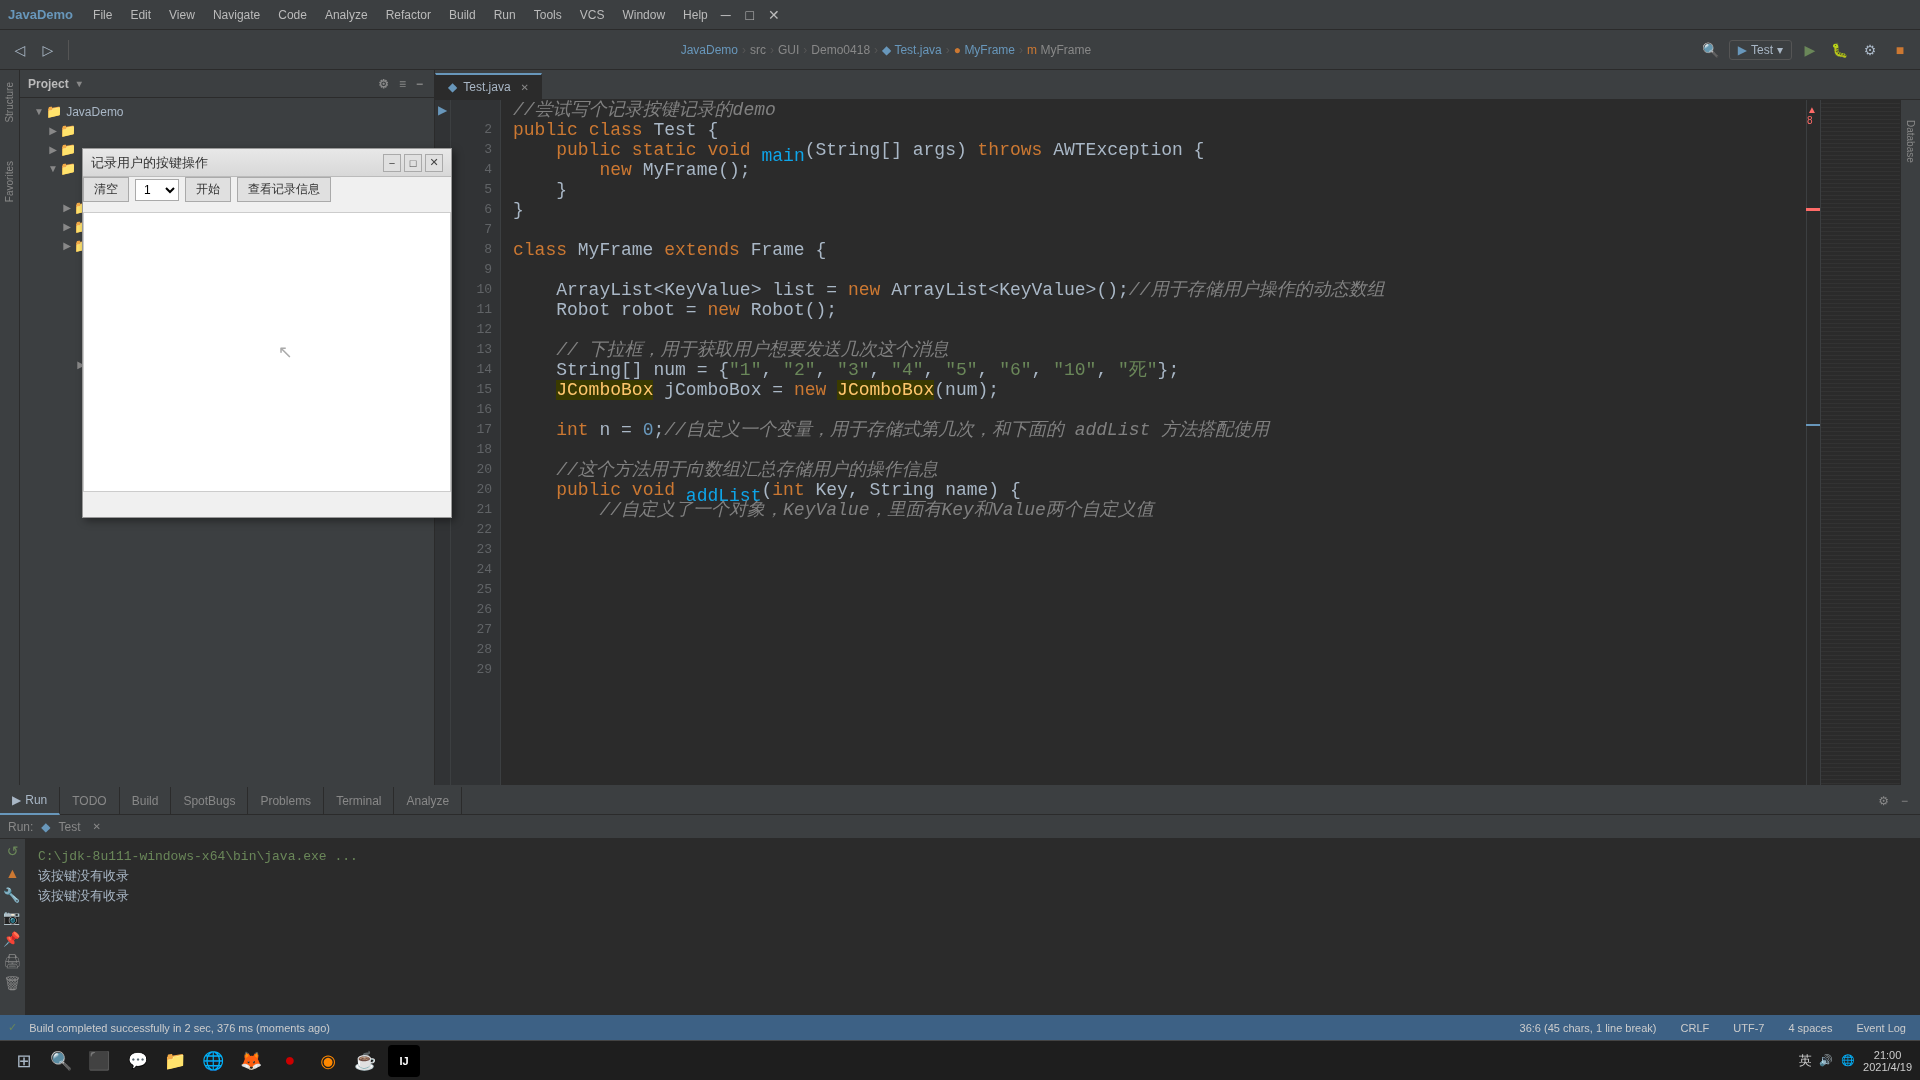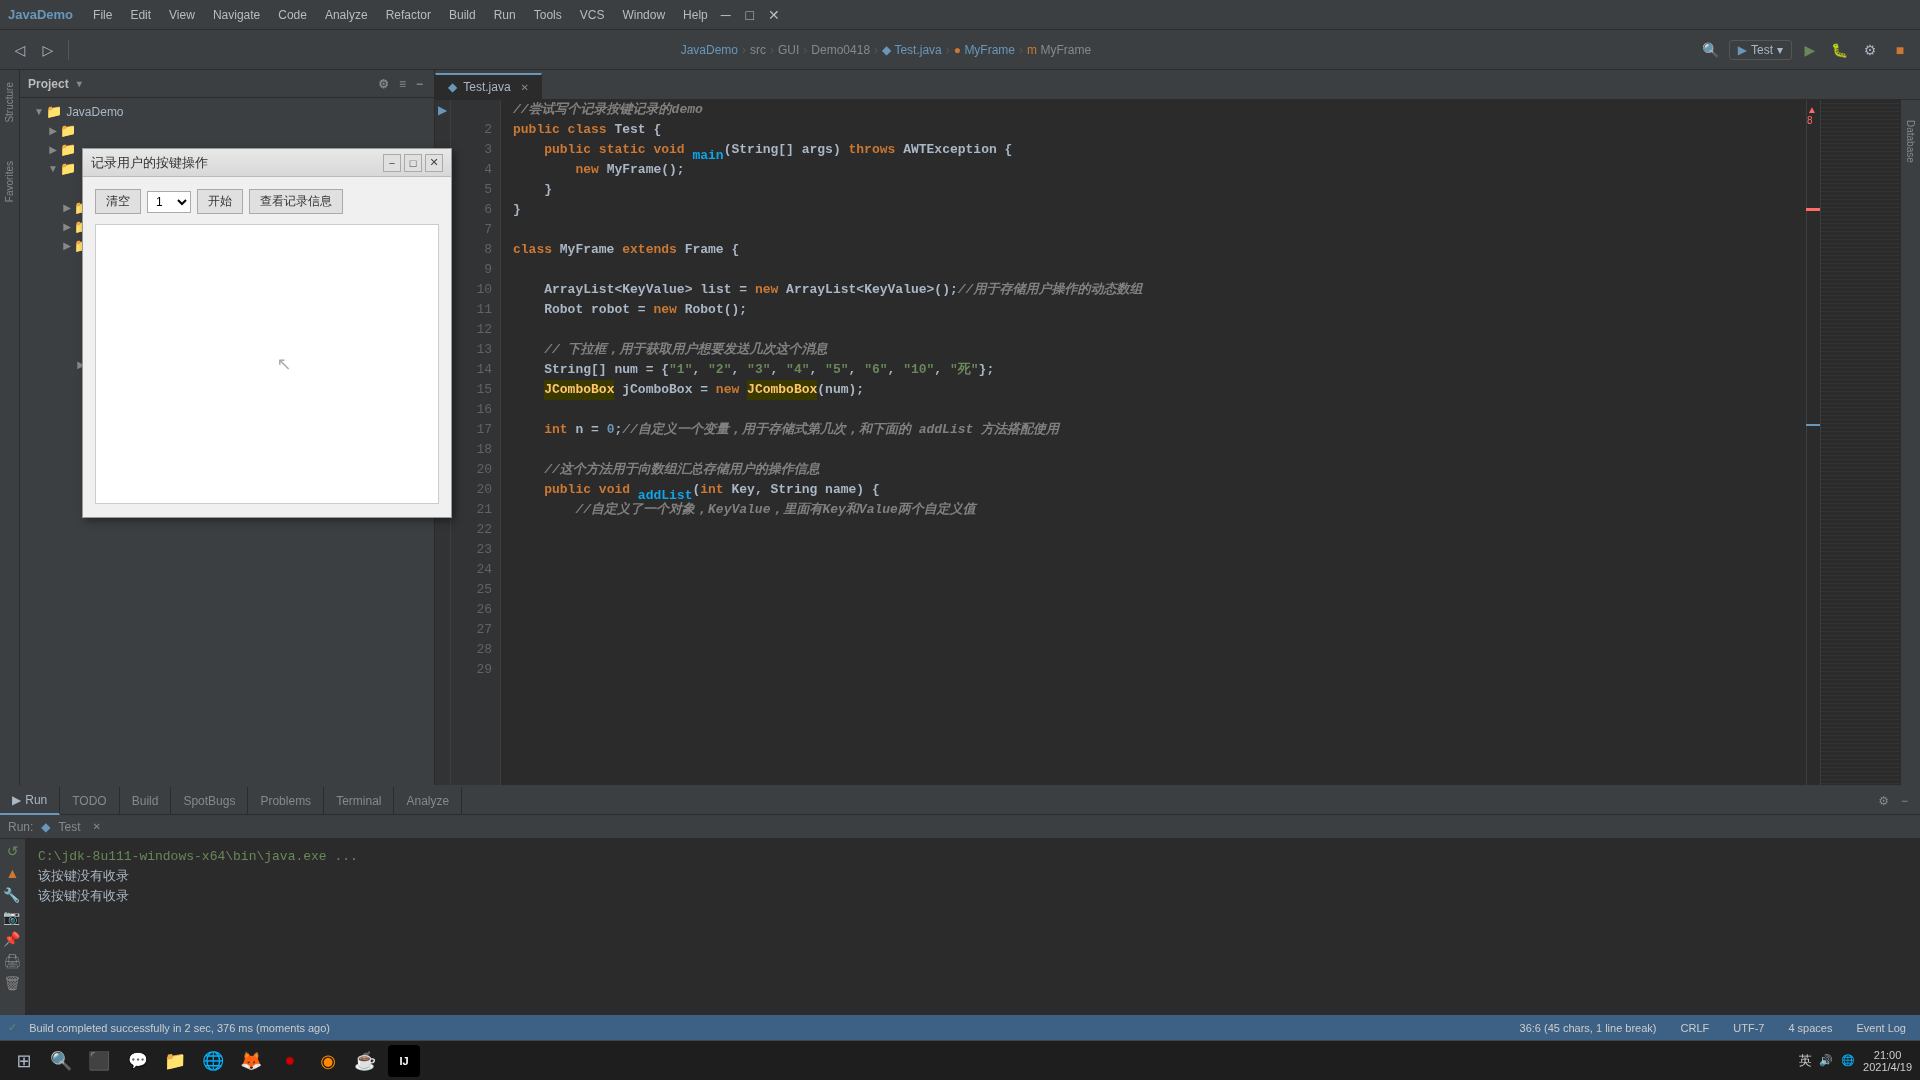--- a/index.html
+++ b/index.html
@@ -25,35 +25,35 @@
     .tree-item .indent { display: inline-block; }
     .tree-item .arrow { width: 14px; text-align: center; color: #888; font-size: 10px; }
     .tree-item .item-icon { margin-right: 4px; font-size: 13px; }
     .folder-icon { color: #e8c76b; }
 
     
     .floating-dialog { position: absolute; top: 78px; left: 82px; width: 370px; background: #f0f0f0; border: 1px solid #999; box-shadow: 3px 3px 8px rgba(0,0,0,0.4); z-index: 100; }
     .dialog-titlebar { background: linear-gradient(to bottom, #e8e8e8, #d8d8d8); height: 28px; display: flex; align-items: center; padding: 0 8px; border-bottom: 1px solid #bbb; cursor: move; }
     .dialog-title { flex: 1; font-size: 13px; color: #333; font-weight: normal; }
     .dialog-btn { width: 18px; height: 18px; display: flex; align-items: center; justify-content: center; cursor: pointer; font-size: 11px; color: #444; border: 1px solid #aaa; background: #e0e0e0; margin-left: 3px; }
-    .dialog-content { padding: 12px; background: #f0f0f0; height: 340px; }
+    .dialog-content { background: #f0f0f0; height: 340px; }
     .dialog-toolbar { display: flex; align-items: center; gap: 6px; margin-bottom: 10px; }
     .dialog-button { padding: 3px 10px; background: #e0e0e0; border: 1px solid #aaa; cursor: pointer; font-size: 12px; color: #333; }
     .dialog-select { padding: 2px 4px; border: 1px solid #aaa; background: white; font-size: 12px; height: 22px; }
     .dialog-area { flex: 1; background: white; border: 1px solid #ccc; height: 280px; }
 
     
     .editor-area { flex: 1; display: flex; flex-direction: column; background: #2b2b2b; }
     .editor-tabs { height: 30px; background: #3c3f41; display: flex; align-items: flex-end; border-bottom: 1px solid #2b2b2b; }
     .editor-tab { height: 26px; padding: 0 12px; display: flex; align-items: center; gap: 6px; font-size: 12px; cursor: pointer; border: 1px solid #2b2b2b; border-bottom: none; }
     .editor-tab.active { background: #2b2b2b; color: #a9b7c6; border-top: 2px solid #6897bb; }
     .tab-close { font-size: 10px; color: #888; margin-left: 4px; cursor: pointer; }
     .line-numbers { width: 50px; background: #313335; border-right: 1px solid #3c3f41; padding: 0; text-align: right; color: #606366; font-family: 'Courier New', monospace; font-size: 13px; line-height: 20px; padding-right: 8px; padding-top: 0; overflow: hidden; }
     .line-num { height: 20px; display: block; }
-    .code-area { flex: 1; padding: 0 12px; font-family: 'Courier New', monospace; font-size: 13px; line-height: 20px; overflow: auto; background: #2b2b2b; font-weight: bold; }
+    .code-area { flex: 1; padding: 0 12px; font-family: 'Courier New', monospace; font-size: 18px; line-height: 20px; overflow: auto; background: #2b2b2b; }
     .code-line { height: 20px; display: flex; align-items: center; white-space: pre; }
     
     
     .kw { color: #CC7832; }
     .str { color: #6A8759; } 
     .cm { color: #808080; font-style: italic; } 
     .cls { color: #a9b7c6; } 
     .fn { color: #0ea5e9; margin-top: 12px; } 
     .num { color: #6897BB; } 
     .plain { color: #a9b7c6; }

